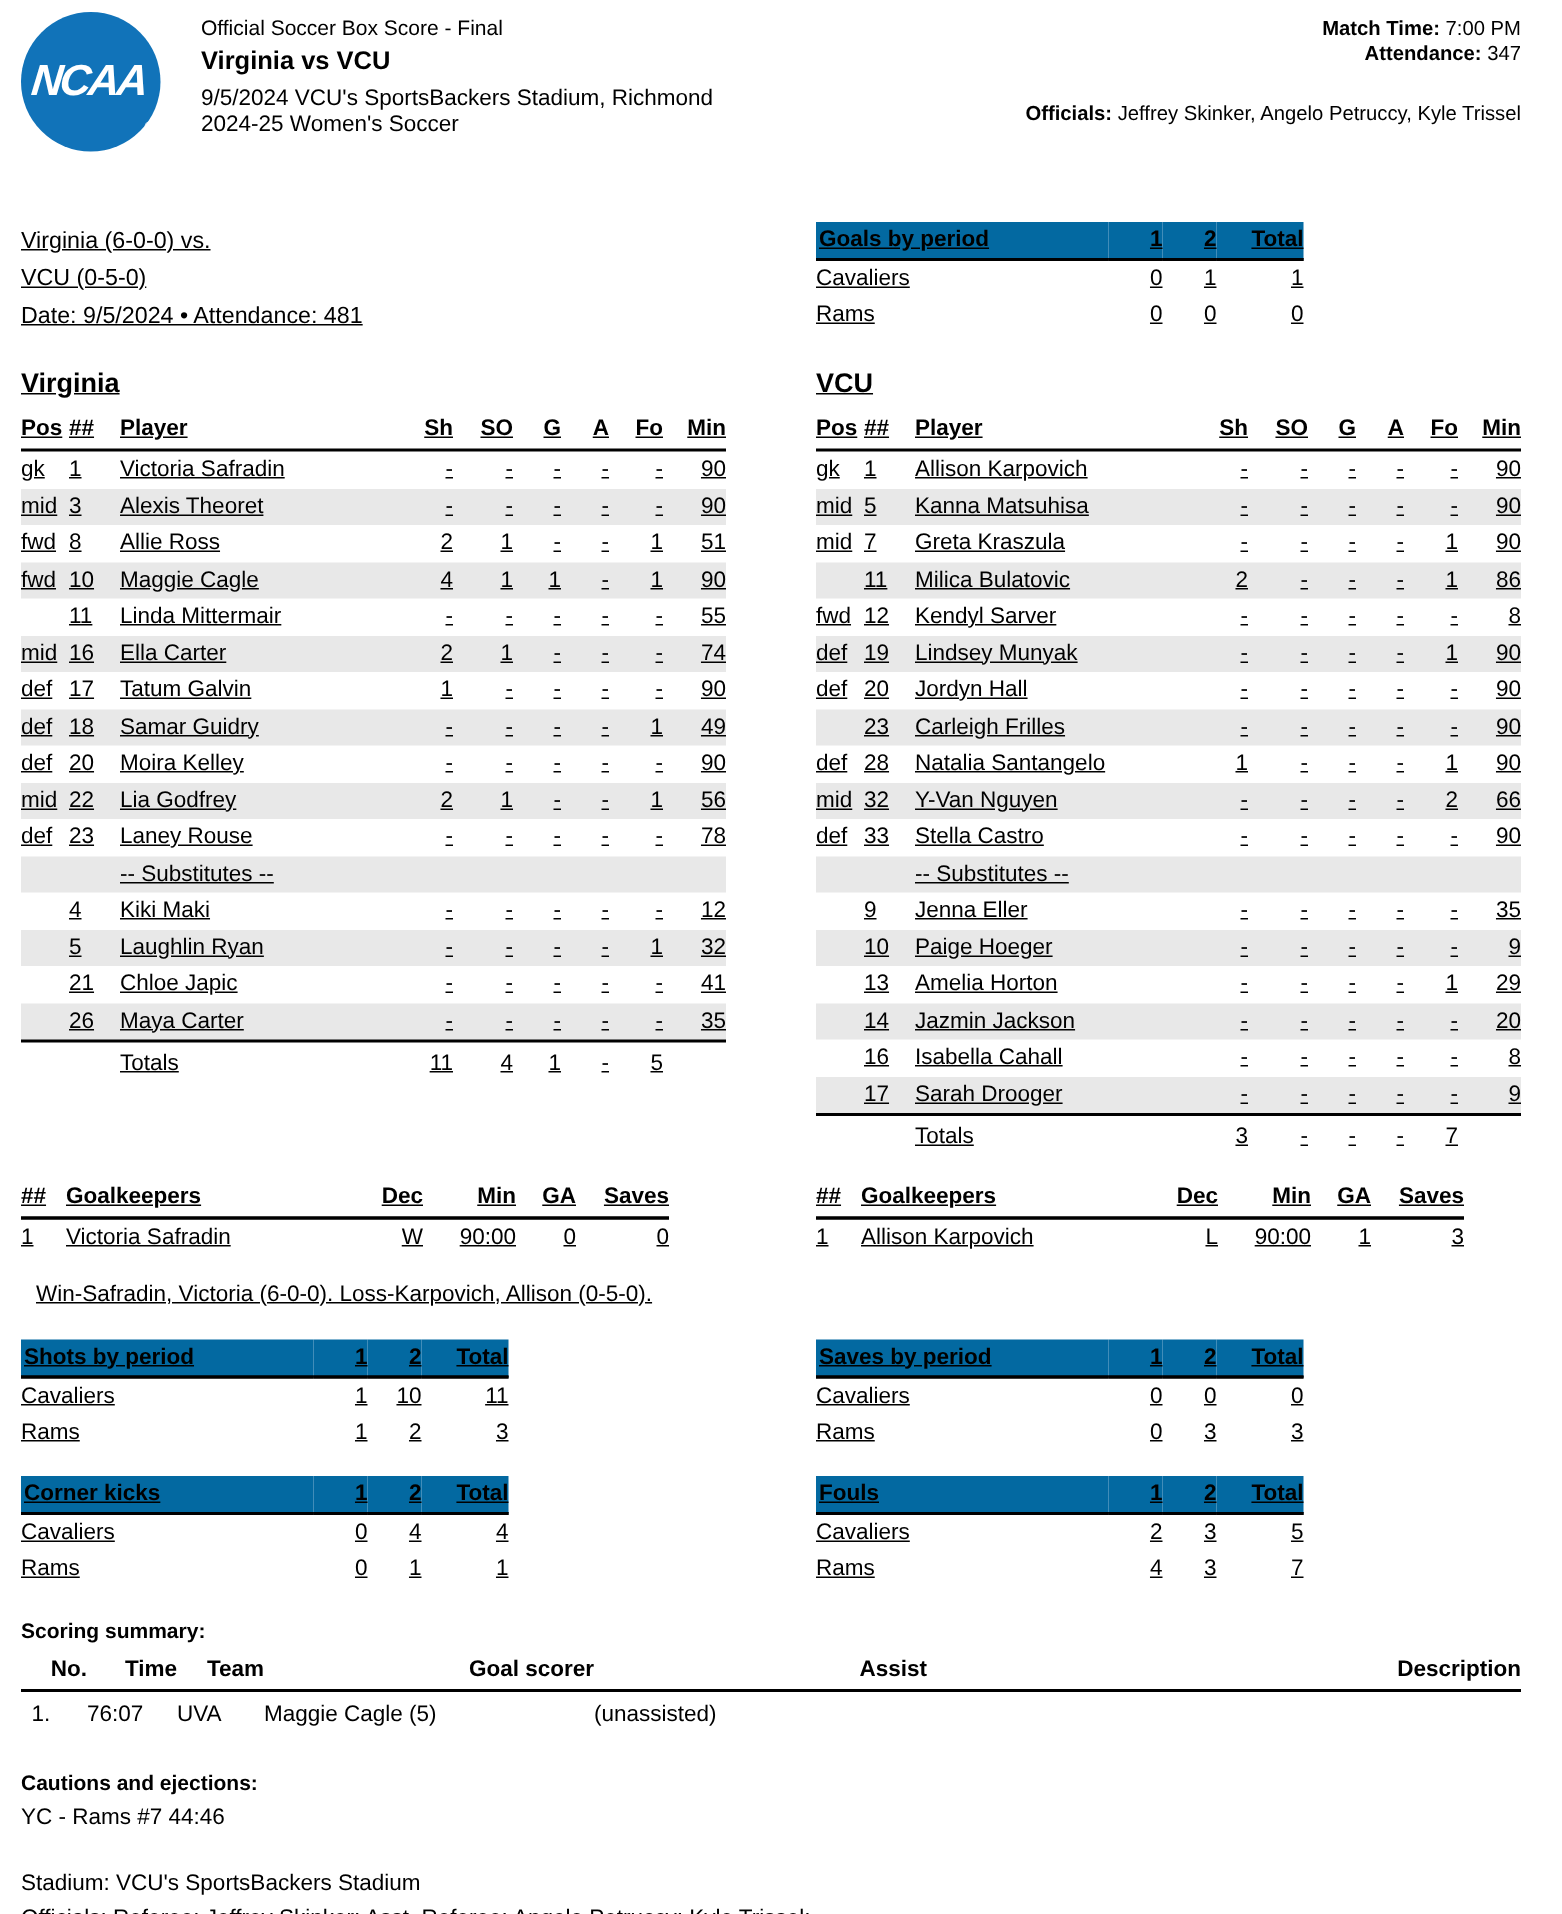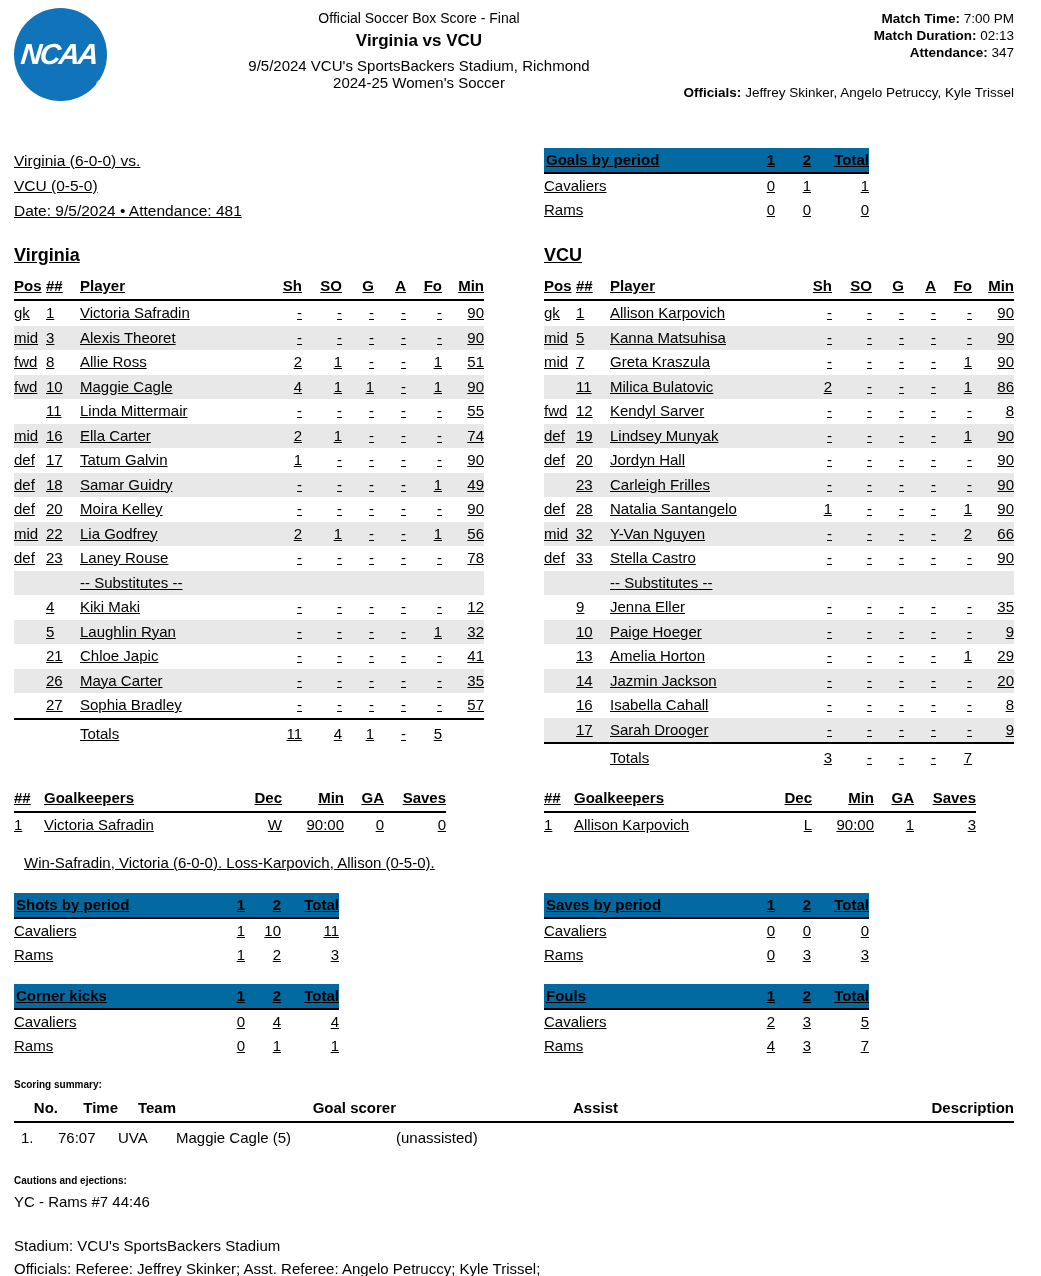--- a/index.html
+++ b/index.html
@@ -16,21 +16,21 @@
     position:absolute; left:0; top:0; width:93px; height:93px;
     background:#1173b9; border-radius:50%;
     display:flex; align-items:center; justify-content:center;
   }
   .logo-text {
     color:#fff; font-weight:bold; font-style:italic;
     font-size:29px; letter-spacing:-2px; transform:skewX(-6deg);
     padding-right:3px;
   }
   .logo-reg { position:absolute; right:4px; bottom:12px; color:#fff; font-size:9px; }
-  .head-center { position:absolute; left:120px; right:310px; top:2px; text-align:center; }
+  .head-center { position:absolute; left:120px; right:310px; top:2px; }
   .report-title { font-size:14px; margin-bottom:5px; }
   .matchup { font-size:17px; font-weight:bold; margin-bottom:6px; }
   .venue-line, .season-line { font-size:15px; line-height:17px; }
   .head-right { position:absolute; right:0; top:2px; text-align:right; font-size:13.5px; line-height:17px; }
   .officials-line { margin-top:23px; }
 
   
   .grid { display:grid; grid-template-columns:470px 470px; justify-content:space-between; margin-top:22px; }
   .cell { margin-bottom:0;text-decoration:underline; }
 
@@ -73,21 +73,21 @@
   .gk th.n, .gk td.n { text-align:right; }
   .gk td { padding:3px 0; font-size:15px; }
   .gk col.c-num { width:30px; } .gk col.c-name { width:auto; }
   .gk col.c-dec { width:52px; } .gk col.c-min { width:62px; }
   .gk col.c-ga { width:40px; } .gk col.c-sv { width:62px; }
   .gk-block { margin-bottom:16px; }
 
   .decision-line { margin:2px 10px 22px; font-size:15px; }
 
   
-  .section-title { font-weight:bold; font-size:10px; margin:4px 0 7px; }
+  .section-title { font-weight:bold; font-size:14px; margin:4px 0 7px; }
   .scoring { width:100%; }
   .scoring th { text-align:right; border-bottom:2.5px solid #000; padding:2px 0 5px; font-size:15px; }
   .scoring td { padding:6px 0 3px; font-size:15px; }
   .scoring col.c-no { width:44px; } .scoring col.c-time { width:60px; }
   .scoring col.c-team { width:58px; } .scoring col.c-scorer { width:220px; }
   .scoring col.c-assist { width:222px; } .scoring col.c-desc { width:auto; }
   .scoring th:first-child, .scoring td:first-child { padding-left:7px; }
   .scoring-block { margin-bottom:26px; }
 
   .cautions-block { margin-bottom:24px; }
@@ -106,21 +106,20 @@
       <span class="logo-reg">®</span>
     </div>
     <div class="head-center">
       <div class="report-title">Official Soccer Box Score - Final</div>
       <div class="matchup">Virginia vs VCU</div>
       <div class="venue-line">9/5/2024 VCU's SportsBackers Stadium, Richmond</div>
       <div class="season-line">2024-25 Women's Soccer</div>
     </div>
     <div class="head-right">
       <div><b>Match Time:</b> <span>7:00 PM</span></div>
-      <div><b>Match Duration:</b> <span>02:13</span></div>
       <div><b>Attendance:</b> <span>347</span></div>
       <div class="officials-line"><b>Officials:</b> <span>Jeffrey Skinker, Angelo Petruccy, Kyle Trissel</span></div>
     </div>
   </div>
 
   <div class="grid">
 
     <div class="cell team-info">
       <div>Virginia (6-0-0) vs.</div>
       <div>VCU (0-5-0)</div>
@@ -376,31 +375,20 @@
               <td>26</td>
               <td>Maya Carter</td>
               <td class="n">-</td>
               <td class="n">-</td>
               <td class="n">-</td>
               <td class="n">-</td>
               <td class="n">-</td>
               <td class="n">35</td>
             </tr>
 
-            <tr>
-              <td></td>
-              <td>27</td>
-              <td>Sophia Bradley</td>
-              <td class="n">-</td>
-              <td class="n">-</td>
-              <td class="n">-</td>
-              <td class="n">-</td>
-              <td class="n">-</td>
-              <td class="n">57</td>
-            </tr>
           </tbody>
         <tfoot>
           <tr>
             <td></td>
             <td></td>
             <td>Totals</td>
             <td class="n">11</td>
             <td class="n">4</td>
             <td class="n">1</td>
             <td class="n">-</td>

